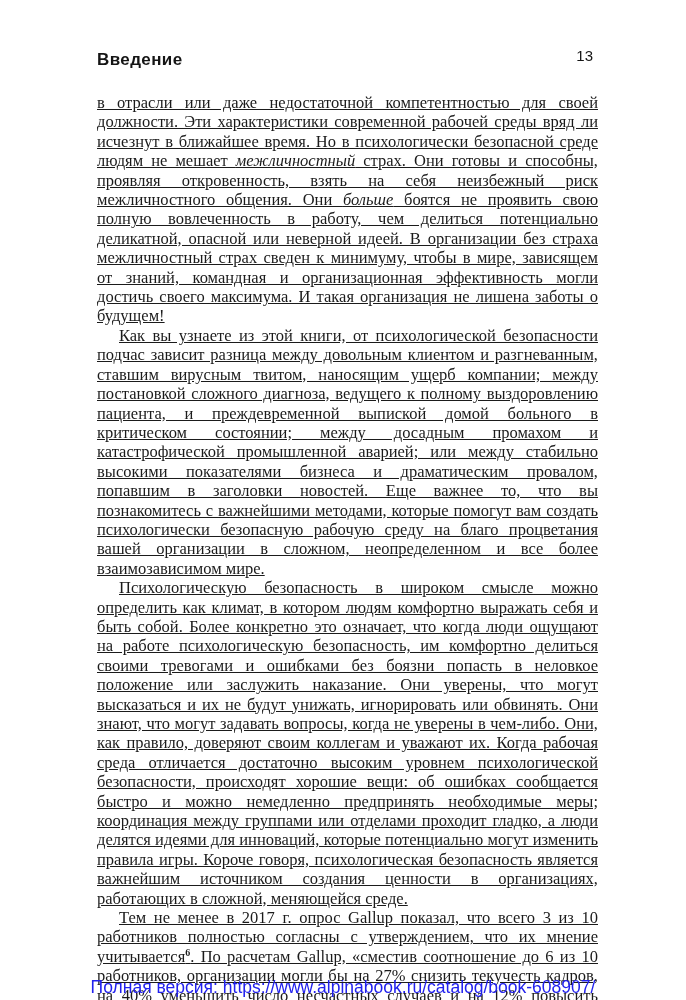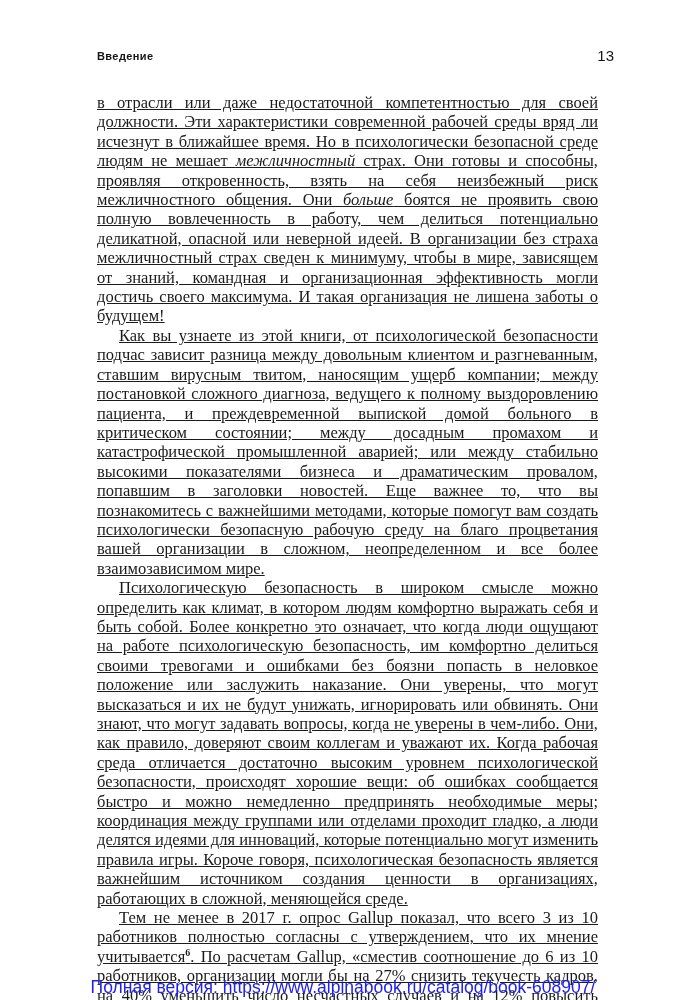--- a/index.html
+++ b/index.html
@@ -11,29 +11,29 @@
     background: #ffffff;
     overflow: hidden;
     font-family: "Liberation Serif", serif;
     color: #1b1b1b;
   }
   .running-header {
     position: absolute;
     top: 50px;
     left: 97px;
     font-family: "Liberation Sans", sans-serif;
-    font-size: 11px;
+    font-size: 17px;
     font-weight: 700;
     letter-spacing: 0.4px;
     color: #151515;
   }
   .page-number {
     position: absolute;
     top: 47px;
-    right: 72px;
+    right: 93px;
     font-family: "Liberation Sans", sans-serif;
     font-size: 15px;
     font-weight: 400;
     color: #151515;
   }
   .text-block {
     position: absolute;
     top: 93px;
     left: 97px;
     width: 501px;

